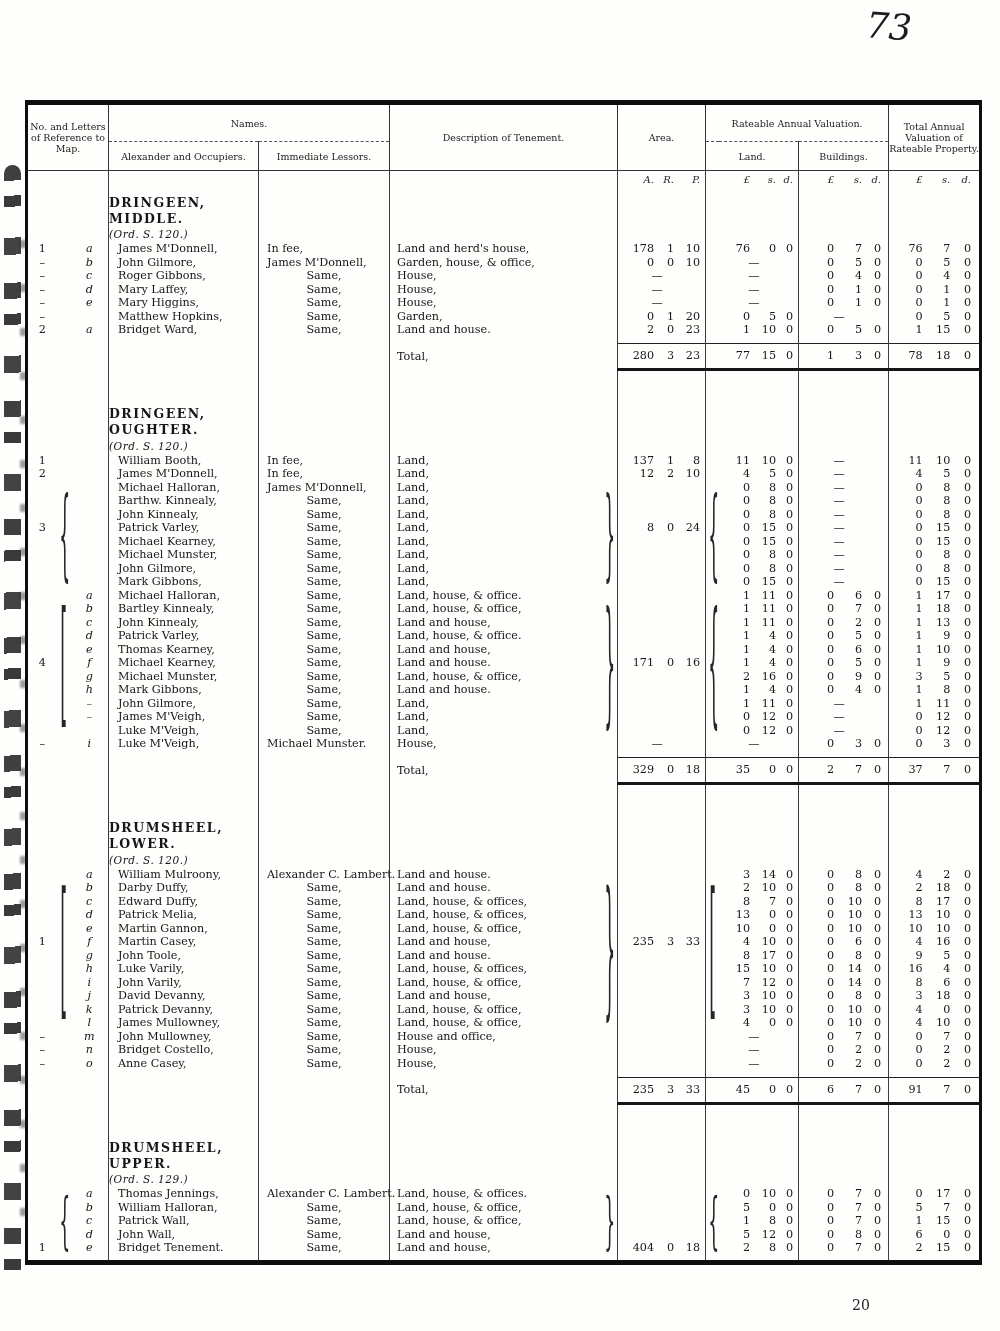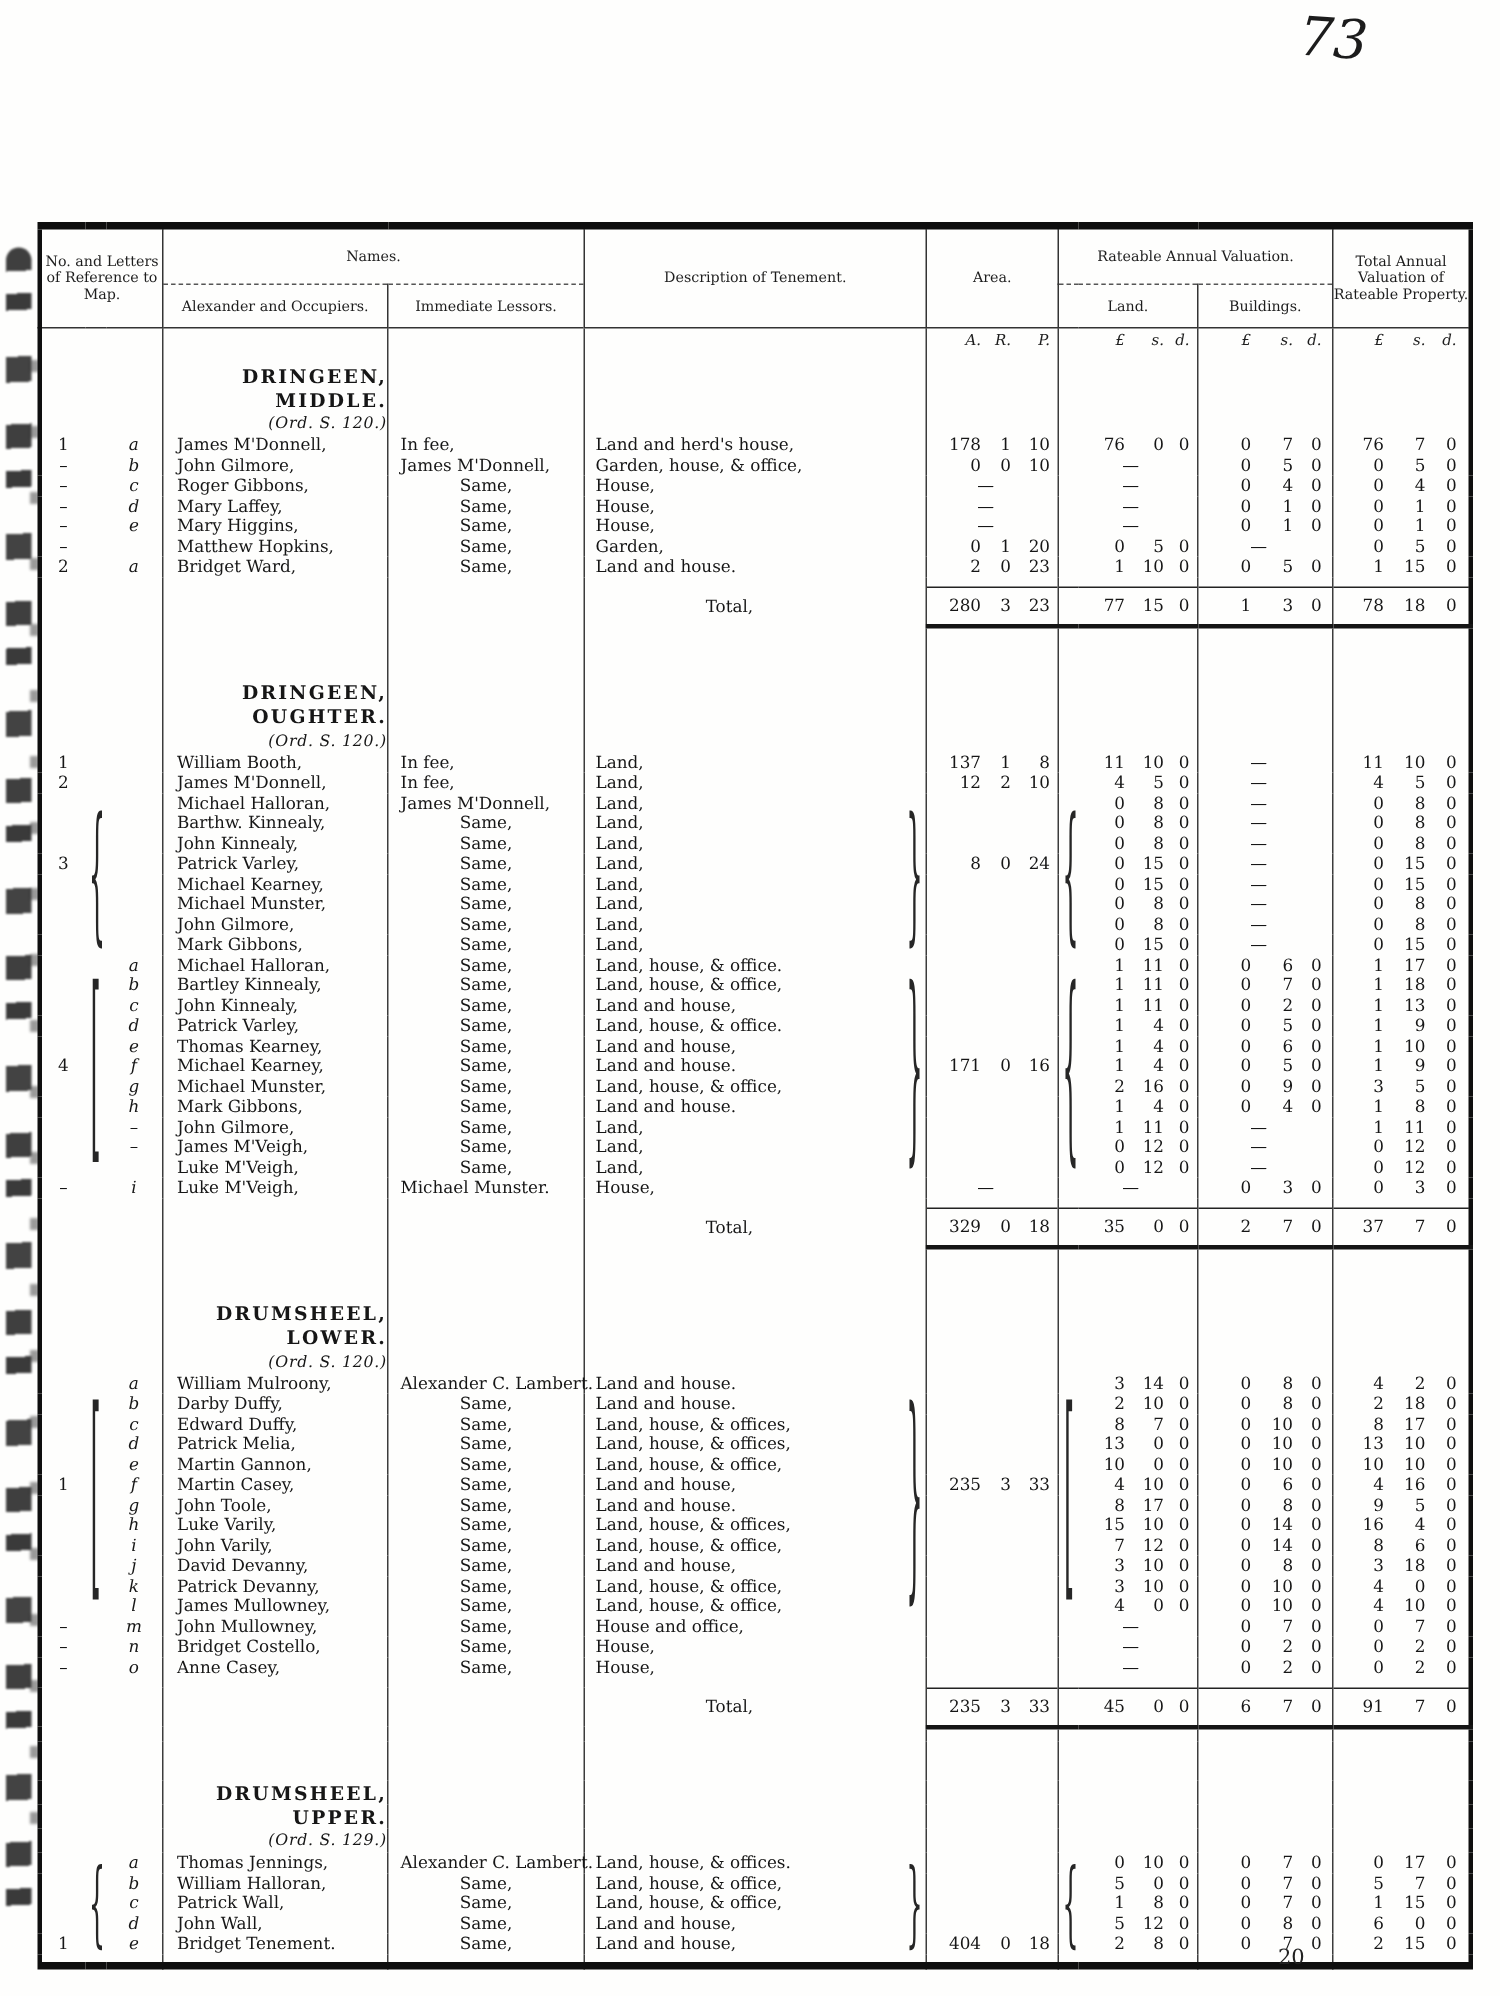--- a/index.html
+++ b/index.html
@@ -9,21 +9,21 @@
         transform:rotate(4deg);font-weight:500;color:#1c1c1c;}
   .doc-title{position:absolute;top:50px;left:0;width:100%;text-align:center;font-weight:bold;
         font-size:17px;letter-spacing:5px;word-spacing:14px;color:#111;}
   .footer-mark{position:absolute;top:1297px;left:852px;font-size:14px;color:#222;}
   .smudge{position:absolute;left:4px;top:165px;width:17px;height:1120px;opacity:.8;
         background:repeating-linear-gradient(177deg,#101010 0 16px,transparent 16px 31px,
         #0a0a0a 31px 42px,transparent 42px 73px,#151515 73px 90px,transparent 90px 118px);
         filter:blur(.7px);border-radius:9px;}
   .smudge2{position:absolute;left:20px;top:240px;width:6px;height:980px;opacity:.45;
         background:repeating-linear-gradient(180deg,#222 0 8px,transparent 8px 44px);filter:blur(1px);}
-  .tablewrap{position:absolute;left:25px;top:100px;margin-top:48px;}
+  .tablewrap{position:absolute;left:25px;top:100px;}
   table{border-collapse:collapse;table-layout:fixed;width:954px;
         border:3px solid #0e0e0e;border-top-width:5px;border-bottom-width:5px;}
   td{padding:0;vertical-align:middle;overflow:visible;white-space:nowrap;}
   
   thead td{font-size:9.5px;text-align:center;line-height:11px;white-space:normal;color:#1d1d1d;}
   tr.h1 td{height:36px;}
   tr.h2 td{height:28px;}
   .hno,.hdesc,.harea,.htot{border-bottom:1px solid #333;}
   .hno,.hnames,.hdesc,.harea{border-right:1px solid #333;}
   .hrate{border-right:1px solid #333;border-bottom:1px dashed #555;}
@@ -35,36 +35,36 @@
   .c-letter,.c-occ,.c-less,.c-rb,.c-area,.c-land,.c-bld{border-right:1px solid #3c3c3c;}
   
   tr.data td,tr.total td{font-size:11.2px;line-height:13.5px;height:13.5px;}
   tr.head td{height:16px;}
   td.c-no{text-align:center;}
   td.c-letter{text-align:center;font-style:italic;}
   td.c-occ{padding-left:9px;}
   td.c-less{padding-left:8px;}
   td.c-less.same{text-align:center;padding-left:0;}
   td.c-desc{padding-left:7px;}
-  .sechead{font-weight:bold;font-size:12.5px;letter-spacing:1.5px;text-align:right;padding-left:0!important;}
+  .sechead{font-weight:bold;font-size:12.5px;letter-spacing:1.5px;text-align:left;padding-left:0!important;}
   .ordline{font-weight:normal;font-style:italic;font-size:10.5px;letter-spacing:.5px;}
   .trip{display:flex;justify-content:flex-end;}
   .trip span{display:inline-block;text-align:right;}
   .ta span:nth-child(1){width:36px}.ta span:nth-child(2){width:20px}.ta span:nth-child(3){width:26px;padding-right:5px}
   .tl span:nth-child(1){width:30px}.tl span:nth-child(2){width:26px}.tl span:nth-child(3){width:17px;padding-right:5px}
   .tb span:nth-child(1){width:30px}.tb span:nth-child(2){width:28px}.tb span:nth-child(3){width:19px;padding-right:7px}
   .tt span:nth-child(1){width:34px}.tt span:nth-child(2){width:28px}.tt span:nth-child(3){width:21px;padding-right:8px}
   td.dash{text-align:center;padding-right:10px;letter-spacing:-1px;}
   
   td.bc{text-align:center;vertical-align:middle;}
   .brace{display:inline-block;font-size:24px;line-height:24px;font-weight:400;color:#262626;}
   
   tr.total td{height:24px;font-weight:500;}
   tr.total td.tline{border-top:1.5px solid #222;border-bottom:3px solid #151515;}
-  tr.total td.tlabel{text-align:center;padding-right:26px;}
+  tr.total td.tlabel{text-align:left;padding-right:26px;}
 </style>
 </head>
 <body>
 
 <div class="page">
   <div class="hand-page-no">73</div>
   <div class="smudge"></div>
   <div class="smudge2"></div>
 
   <div class="tablewrap">

